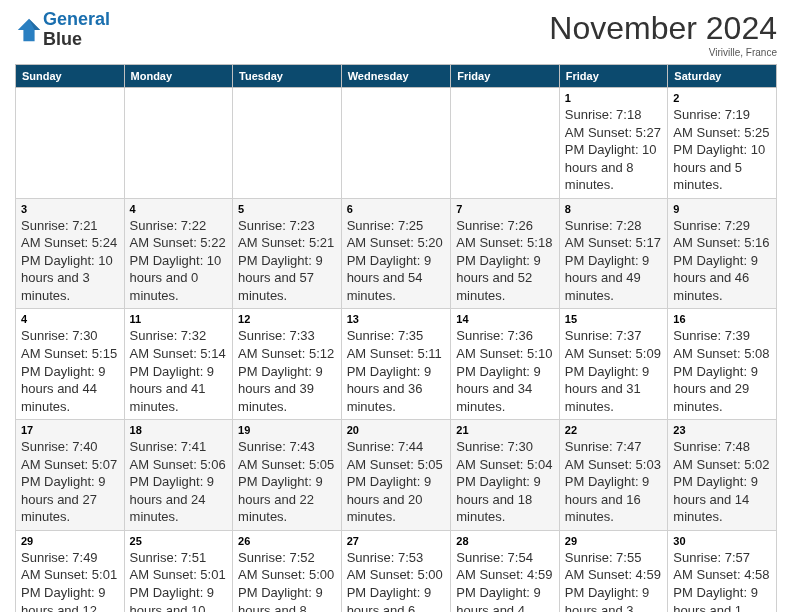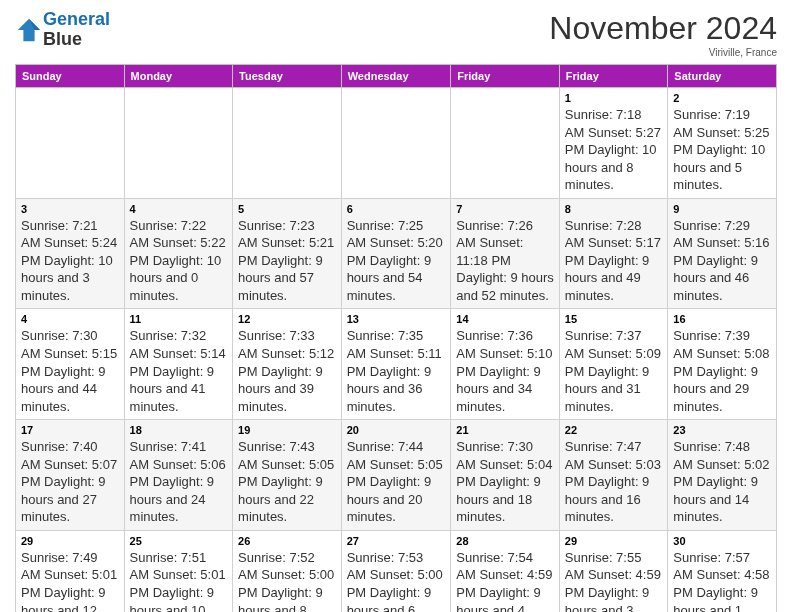--- a/index.html
+++ b/index.html
@@ -47,21 +47,21 @@
     .location {
       font-size: 10px;
       color: #555;
     }
     .calendar {
       width: 100%;
       border-collapse: collapse;
       font-size: 10px;
     }
     .calendar thead tr th {
-      background: #a21caf;
+      background: #0c4a6e;
       color: #fff;
       text-align: left;
       padding: 5px 6px;
       font-size: 11px;
       font-weight: bold;
       border: 1px solid #c0c0c0;
     }
     .calendar tbody tr td {
       vertical-align: top;
       border: 1px solid #d0d0d0;
@@ -166,21 +166,21 @@
           <td>
             <span class="day-num">6</span>
             <div class="day-info">Sunrise: 7:25 AM
 Sunset: 5:20 PM
 Daylight: 9 hours
 and 54 minutes.</div>
           </td>
           <td>
             <span class="day-num">7</span>
             <div class="day-info">Sunrise: 7:26 AM
-Sunset: 11:18 PM
+Sunset: 5:18 PM
 Daylight: 9 hours
 and 52 minutes.</div>
           </td>
           <td>
             <span class="day-num">8</span>
             <div class="day-info">Sunrise: 7:28 AM
 Sunset: 5:17 PM
 Daylight: 9 hours
 and 49 minutes.</div>
           </td>

